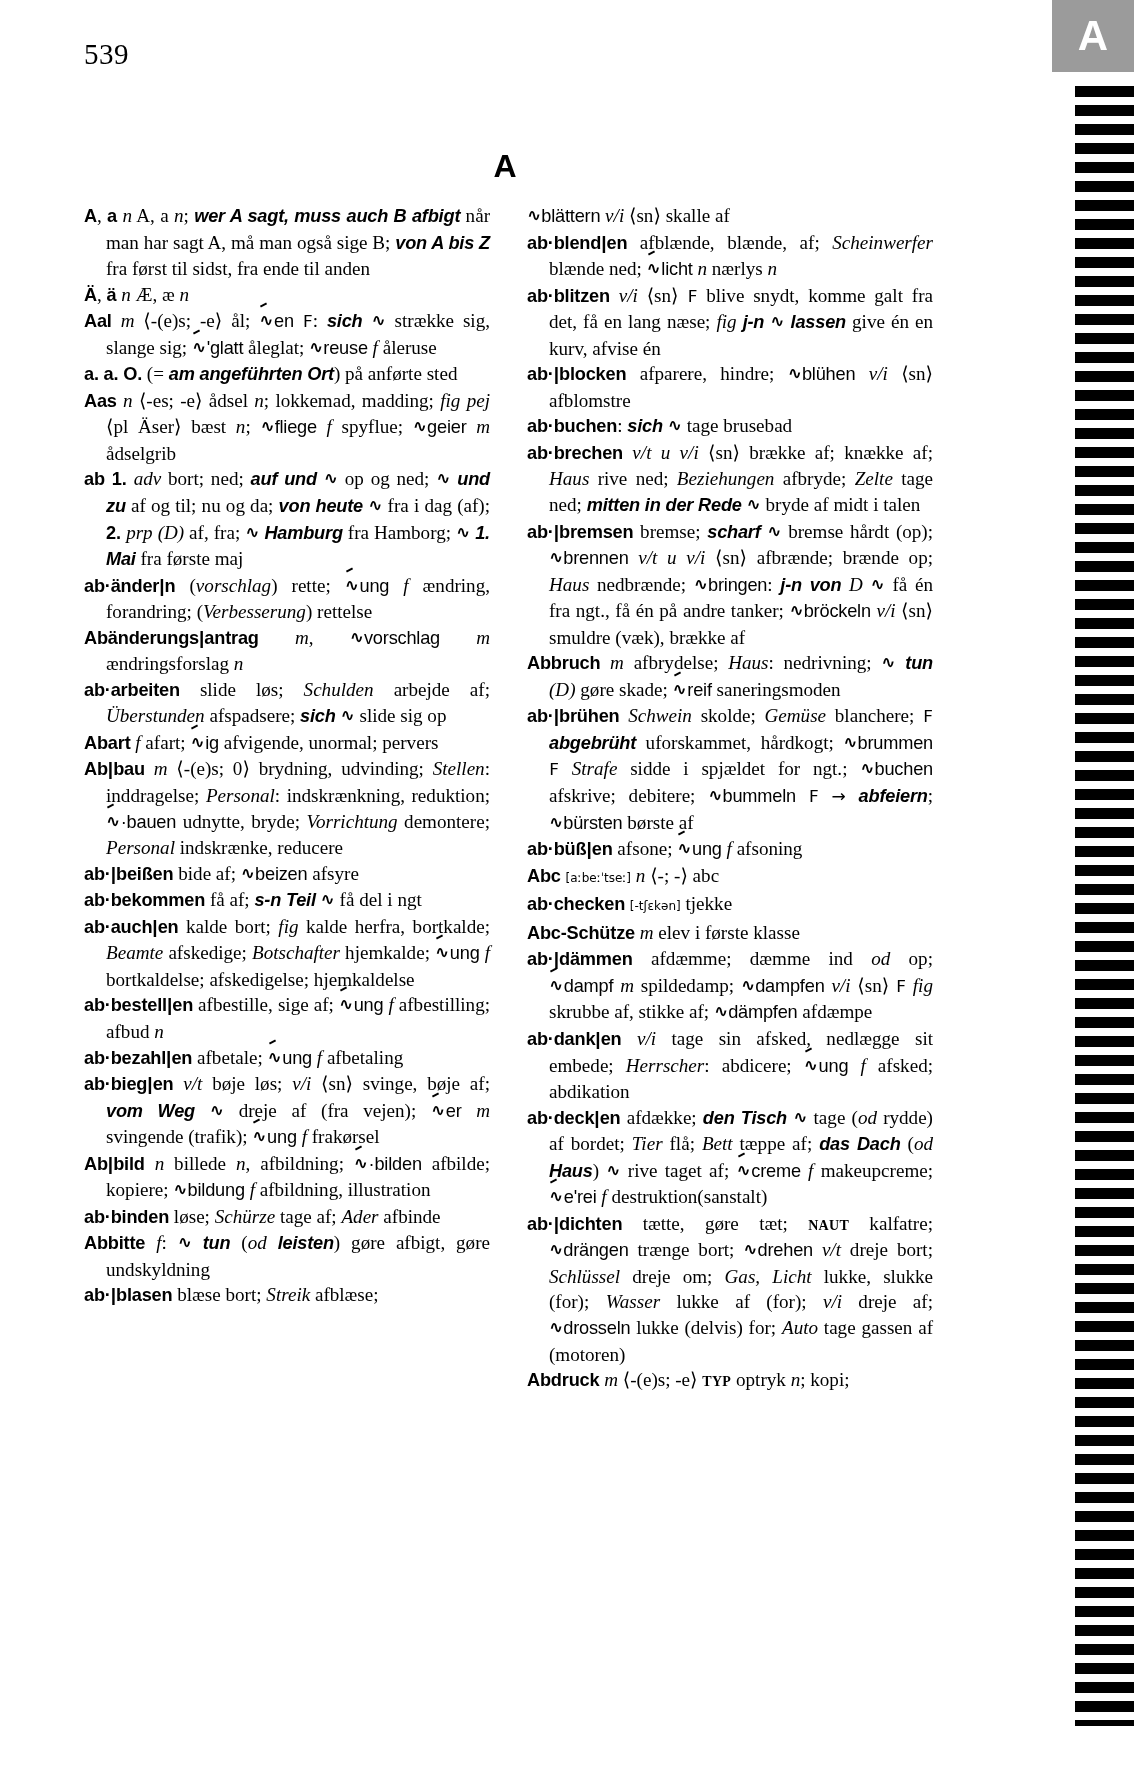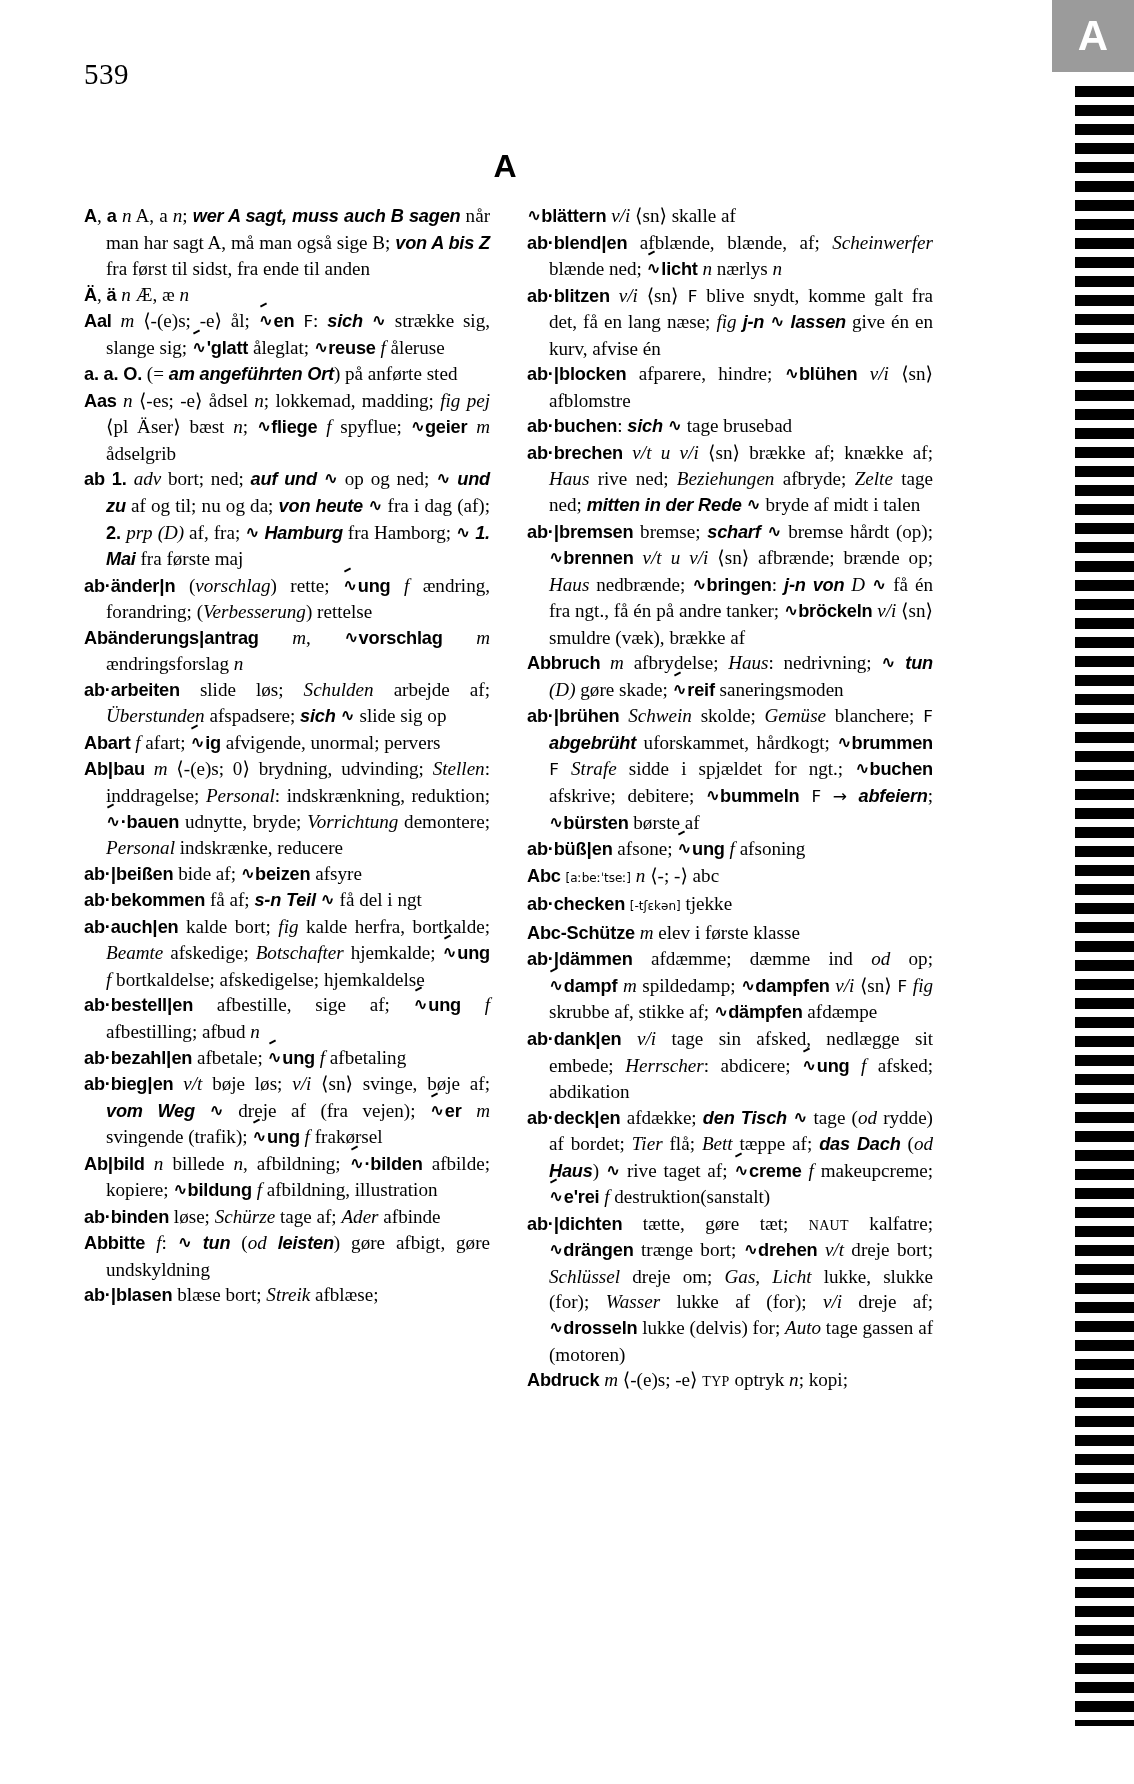--- a/index.html
+++ b/index.html
@@ -17,21 +17,20 @@
   }
 
   
   #page-number {
     position: absolute;
     left: 84px;
     top: 38px;
     font-family: "Liberation Serif", serif;
     font-size: 29px;
     letter-spacing: 0.5px;
-    margin-top: 20px;
   }
 
   #thumb-tab {
     position: absolute;
     right: 0;
     top: 0;
     width: 82px;
     height: 72px;
     background: #9b9b9b;
     color: #ffffff;
@@ -98,21 +97,21 @@
 
   
   .hw {                      
     font-family: "Liberation Sans", sans-serif;
     font-weight: bold;
     font-size: 18.2px;
     letter-spacing: -0.2px;
   }
   .run {                     
     font-family: "Liberation Sans", sans-serif;
-    font-weight: bold;
+    font-weight: normal;
     font-size: 18.2px;
     letter-spacing: -0.2px;
   }
   .de {                      
     font-family: "Liberation Sans", sans-serif;
     font-weight: bold;
     font-style: italic;
     font-size: 18.2px;
     letter-spacing: -0.2px;
   }
@@ -121,20 +120,21 @@
   }
   .num {                     
     font-family: "Liberation Sans", sans-serif;
     font-weight: bold;
     font-size: 18.2px;
   }
   .sc {                      
     font-variant: small-caps;
     font-size: 20px;
     letter-spacing: 0.3px;
+    font-weight: bold;
   }
   .ipa {
     font-family: "DejaVu Sans", sans-serif;
     font-size: 12px;
   }
   .fam {                     
     font-family: "DejaVu Sans Mono", monospace;
     font-size: 16.5px;
     font-weight: normal;
   }
@@ -184,21 +184,21 @@
 <div id="thumb-tab">
   <span>A</span>
 </div>
 
 <div id="thumb-index"></div>
 
 <div id="letter-heading">A</div>
 
 <div id="columns">
   <div class="column">
-      <p class="entry"><span class="hw">A</span>, <span class="hw">a</span> <span class="gr">n</span> A, a <span class="gr">n</span>; <span class="de">wer A sagt, muss auch B sagen</span> når man har sagt A, må man også sige B; <span class="de">von A bis Z</span> fra først til sidst, fra ende til anden</p>
+      <p class="entry"><span class="hw">A</span>, <span class="hw">a</span> <span class="gr">n</span> A, a <span class="gr">n</span>; <span class="de">wer A sagt, muss auch B afbigt</span> når man har sagt A, må man også sige B; <span class="de">von A bis Z</span> fra først til sidst, fra ende til anden</p>
       <p class="entry"><span class="hw">Ä</span>, <span class="hw">ä</span> <span class="gr">n</span> Æ, æ <span class="gr">n</span></p>
       <p class="entry"><span class="hw">Aal</span> <span class="gr">m</span> <span class="ang">⟨-(e)s; -e⟩</span> ål; <span class="cap">∿</span><span class="run">en</span> <span class="fam">F</span>: <span class="de">sich</span> <span class="sw">∿</span> strække sig, slange sig; <span class="cap">∿</span><span class="run">'glatt</span> åleglat; <span class="sw">∿</span><span class="run">reuse</span> <span class="gr">f</span> åleruse</p>
       <p class="entry"><span class="hw">a. a. O.</span> (= <span class="de">am angeführten Ort</span>) på anførte sted</p>
       <p class="entry"><span class="hw">Aas</span> <span class="gr">n</span> <span class="ang">⟨-es; -e⟩</span> ådsel <span class="gr">n</span>; lokkemad, madding; <span class="gr">fig pej</span> <span class="ang">⟨pl Äser⟩</span> bæst <span class="gr">n</span>; <span class="sw">∿</span><span class="run">fliege</span> <span class="gr">f</span> spyflue; <span class="sw">∿</span><span class="run">geier</span> <span class="gr">m</span> ådselgrib</p>
       <p class="entry"><span class="hw">ab</span> <span class="num">1.</span> <span class="gr">adv</span> bort; ned; <span class="de">auf und</span> <span class="sw">∿</span> op og ned; <span class="sw">∿</span> <span class="de">und zu</span> af og til; nu og da; <span class="de">von heute</span> <span class="sw">∿</span> fra i dag (af); <span class="num">2.</span> <span class="gr">prp</span> <span class="gr">(D)</span> af, fra; <span class="sw">∿</span> <span class="de">Hamburg</span> fra Hamborg; <span class="sw">∿</span> <span class="de">1. Mai</span> fra første maj</p>
       <p class="entry"><span class="hw">ab·änder</span><span class="bar">|</span><span class="hw">n</span> (<span class="gr">vorschlag</span>) rette; <span class="cap">∿</span><span class="run">ung</span> <span class="gr">f</span> ændring, forandring; (<span class="gr">Verbesserung</span>) rettelse</p>
       <p class="entry"><span class="hw">Abänderungs</span><span class="bar">|</span><span class="hw">antrag</span> <span class="gr">m</span>, <span class="sw">∿</span><span class="run">vorschlag</span> <span class="gr">m</span> ændringsforslag <span class="gr">n</span></p>
       <p class="entry"><span class="hw">ab·arbeiten</span> slide løs; <span class="gr">Schulden</span> arbejde af; <span class="gr">Überstunden</span> afspadsere; <span class="de">sich</span> <span class="sw">∿</span> slide sig op</p>
       <p class="entry"><span class="hw">Abart</span> <span class="gr">f</span> afart; <span class="cap">∿</span><span class="run">ig</span> afvigende, unormal; pervers</p>
       <p class="entry"><span class="hw">Ab</span><span class="bar">|</span><span class="hw">bau</span> <span class="gr">m</span> <span class="ang">⟨-(e)s; 0⟩</span> brydning, udvinding; <span class="gr">Stellen</span>: inddragelse; <span class="gr">Personal</span>: indskrænkning, reduktion; <span class="cap">∿</span><span class="run">·bauen</span> udnytte, bryde; <span class="gr">Vorrichtung</span> demontere; <span class="gr">Personal</span> indskrænke, reducere</p>

